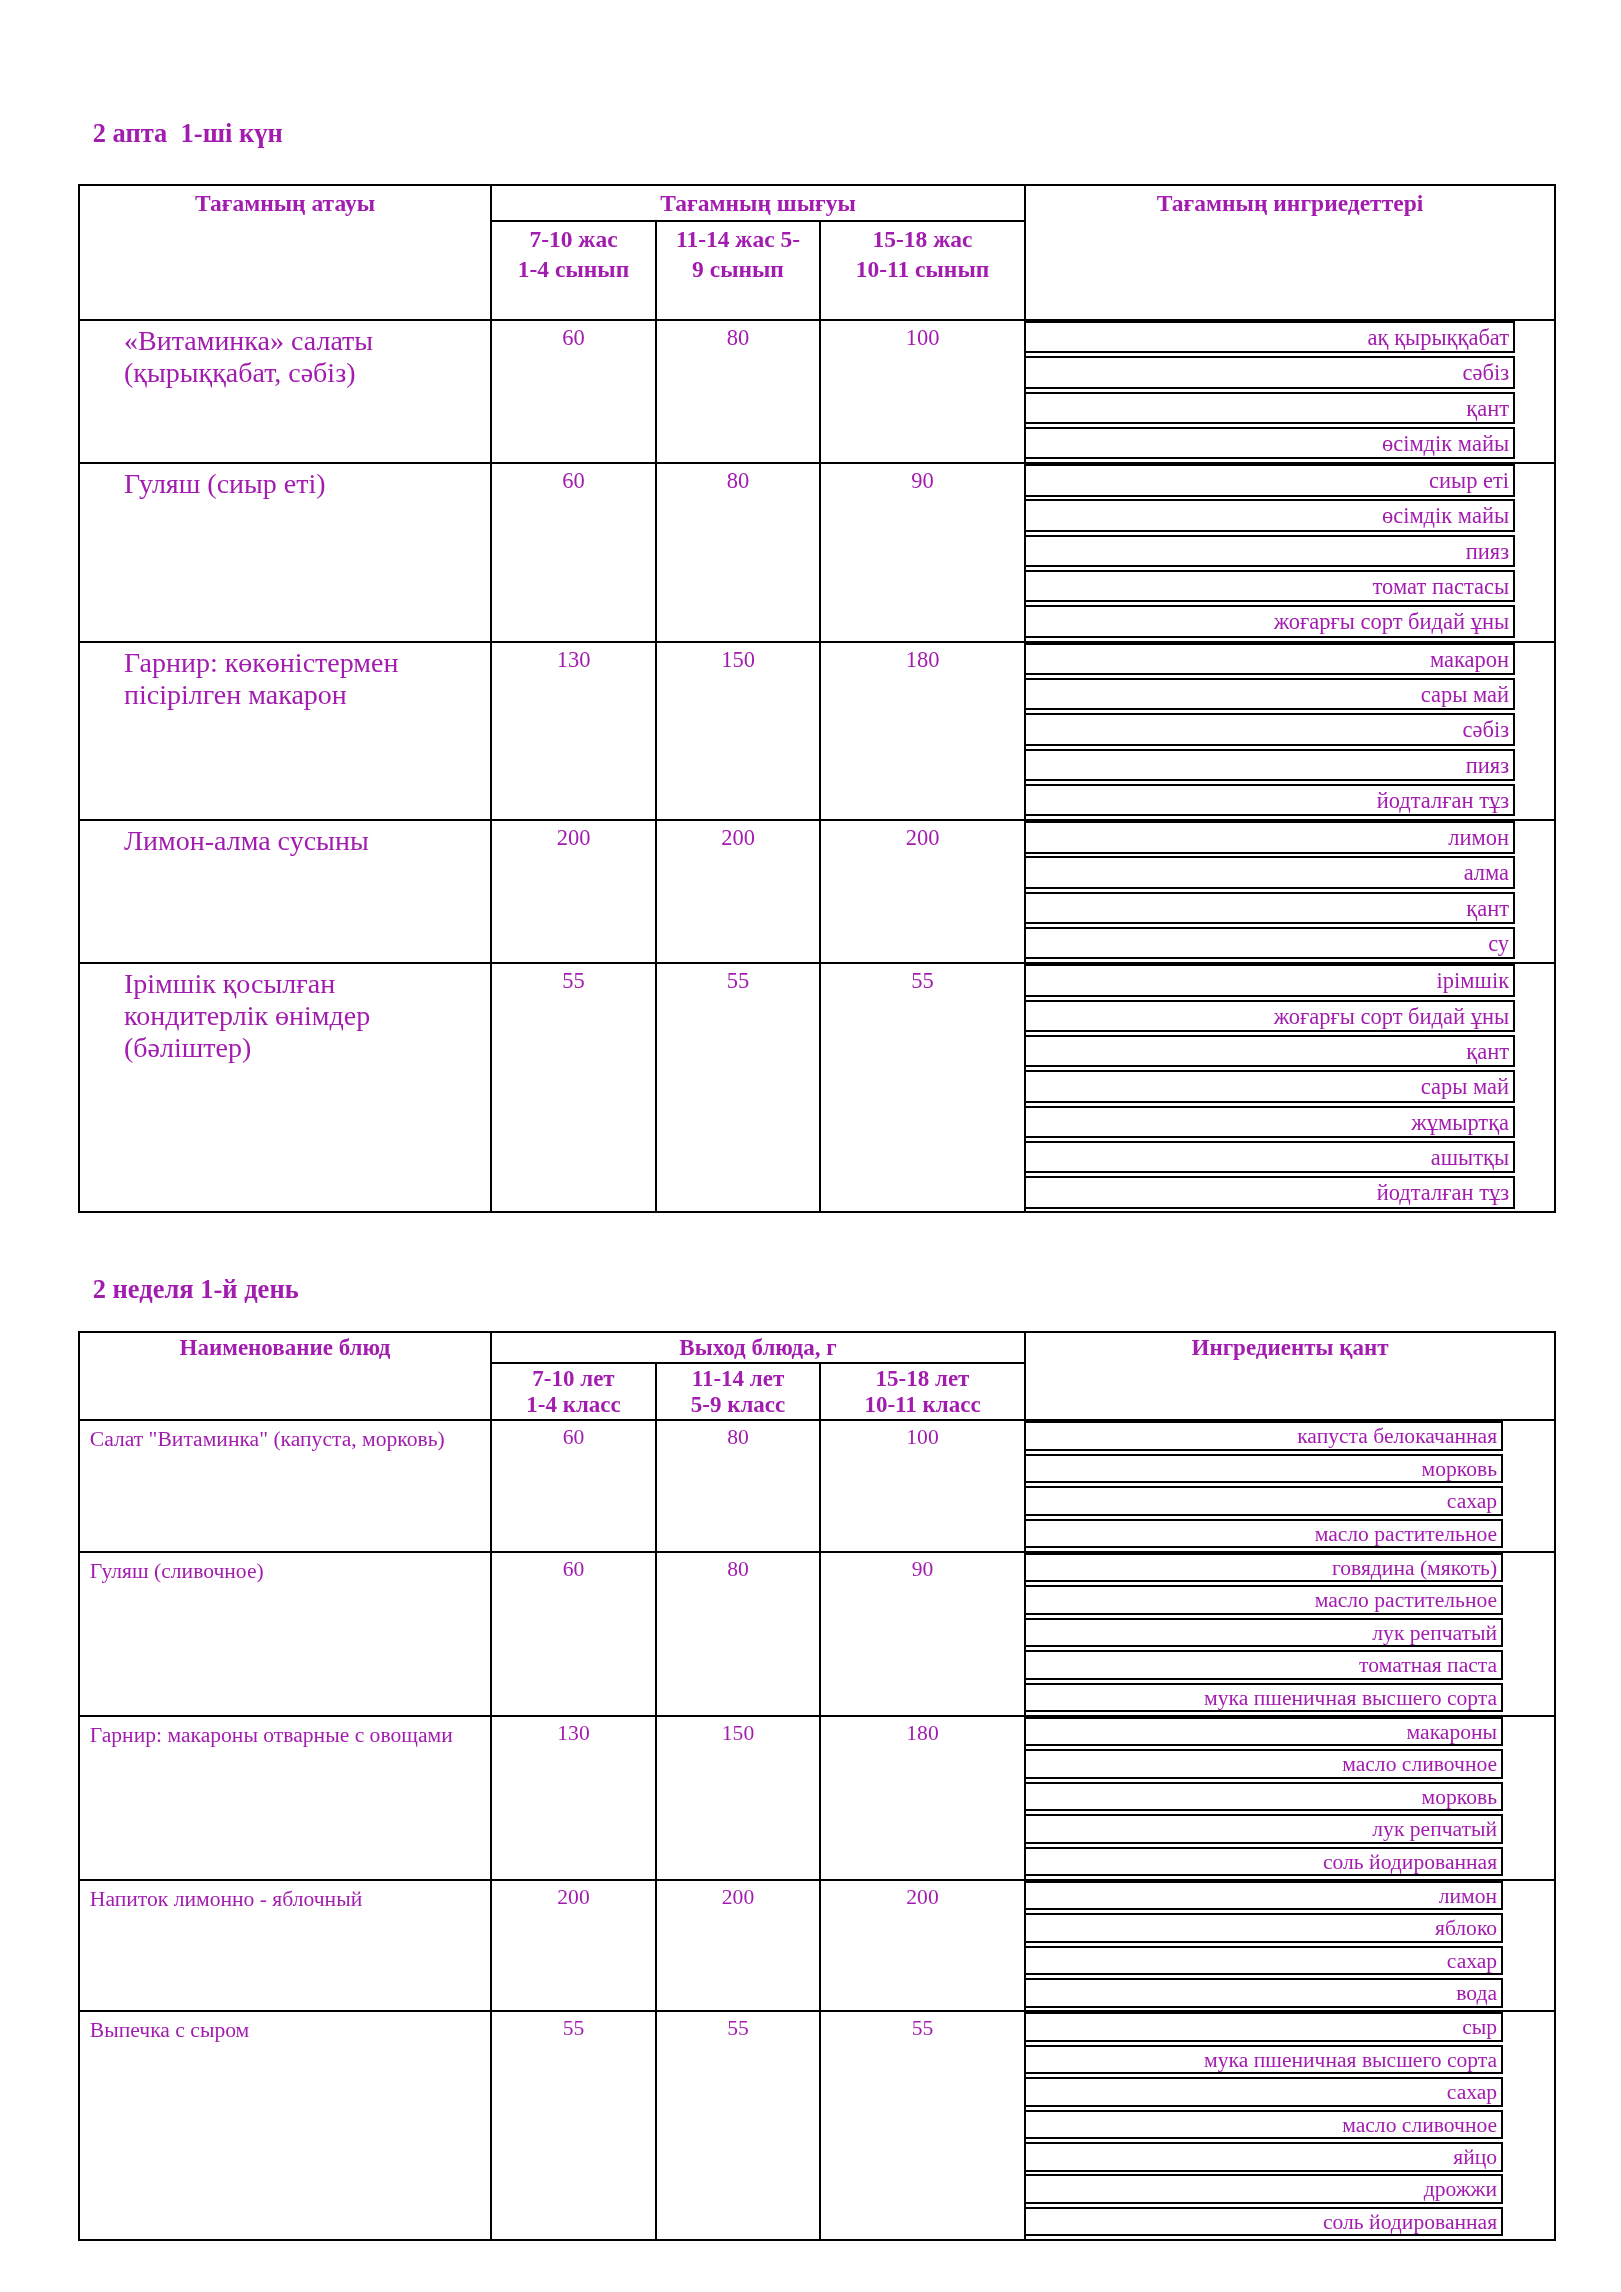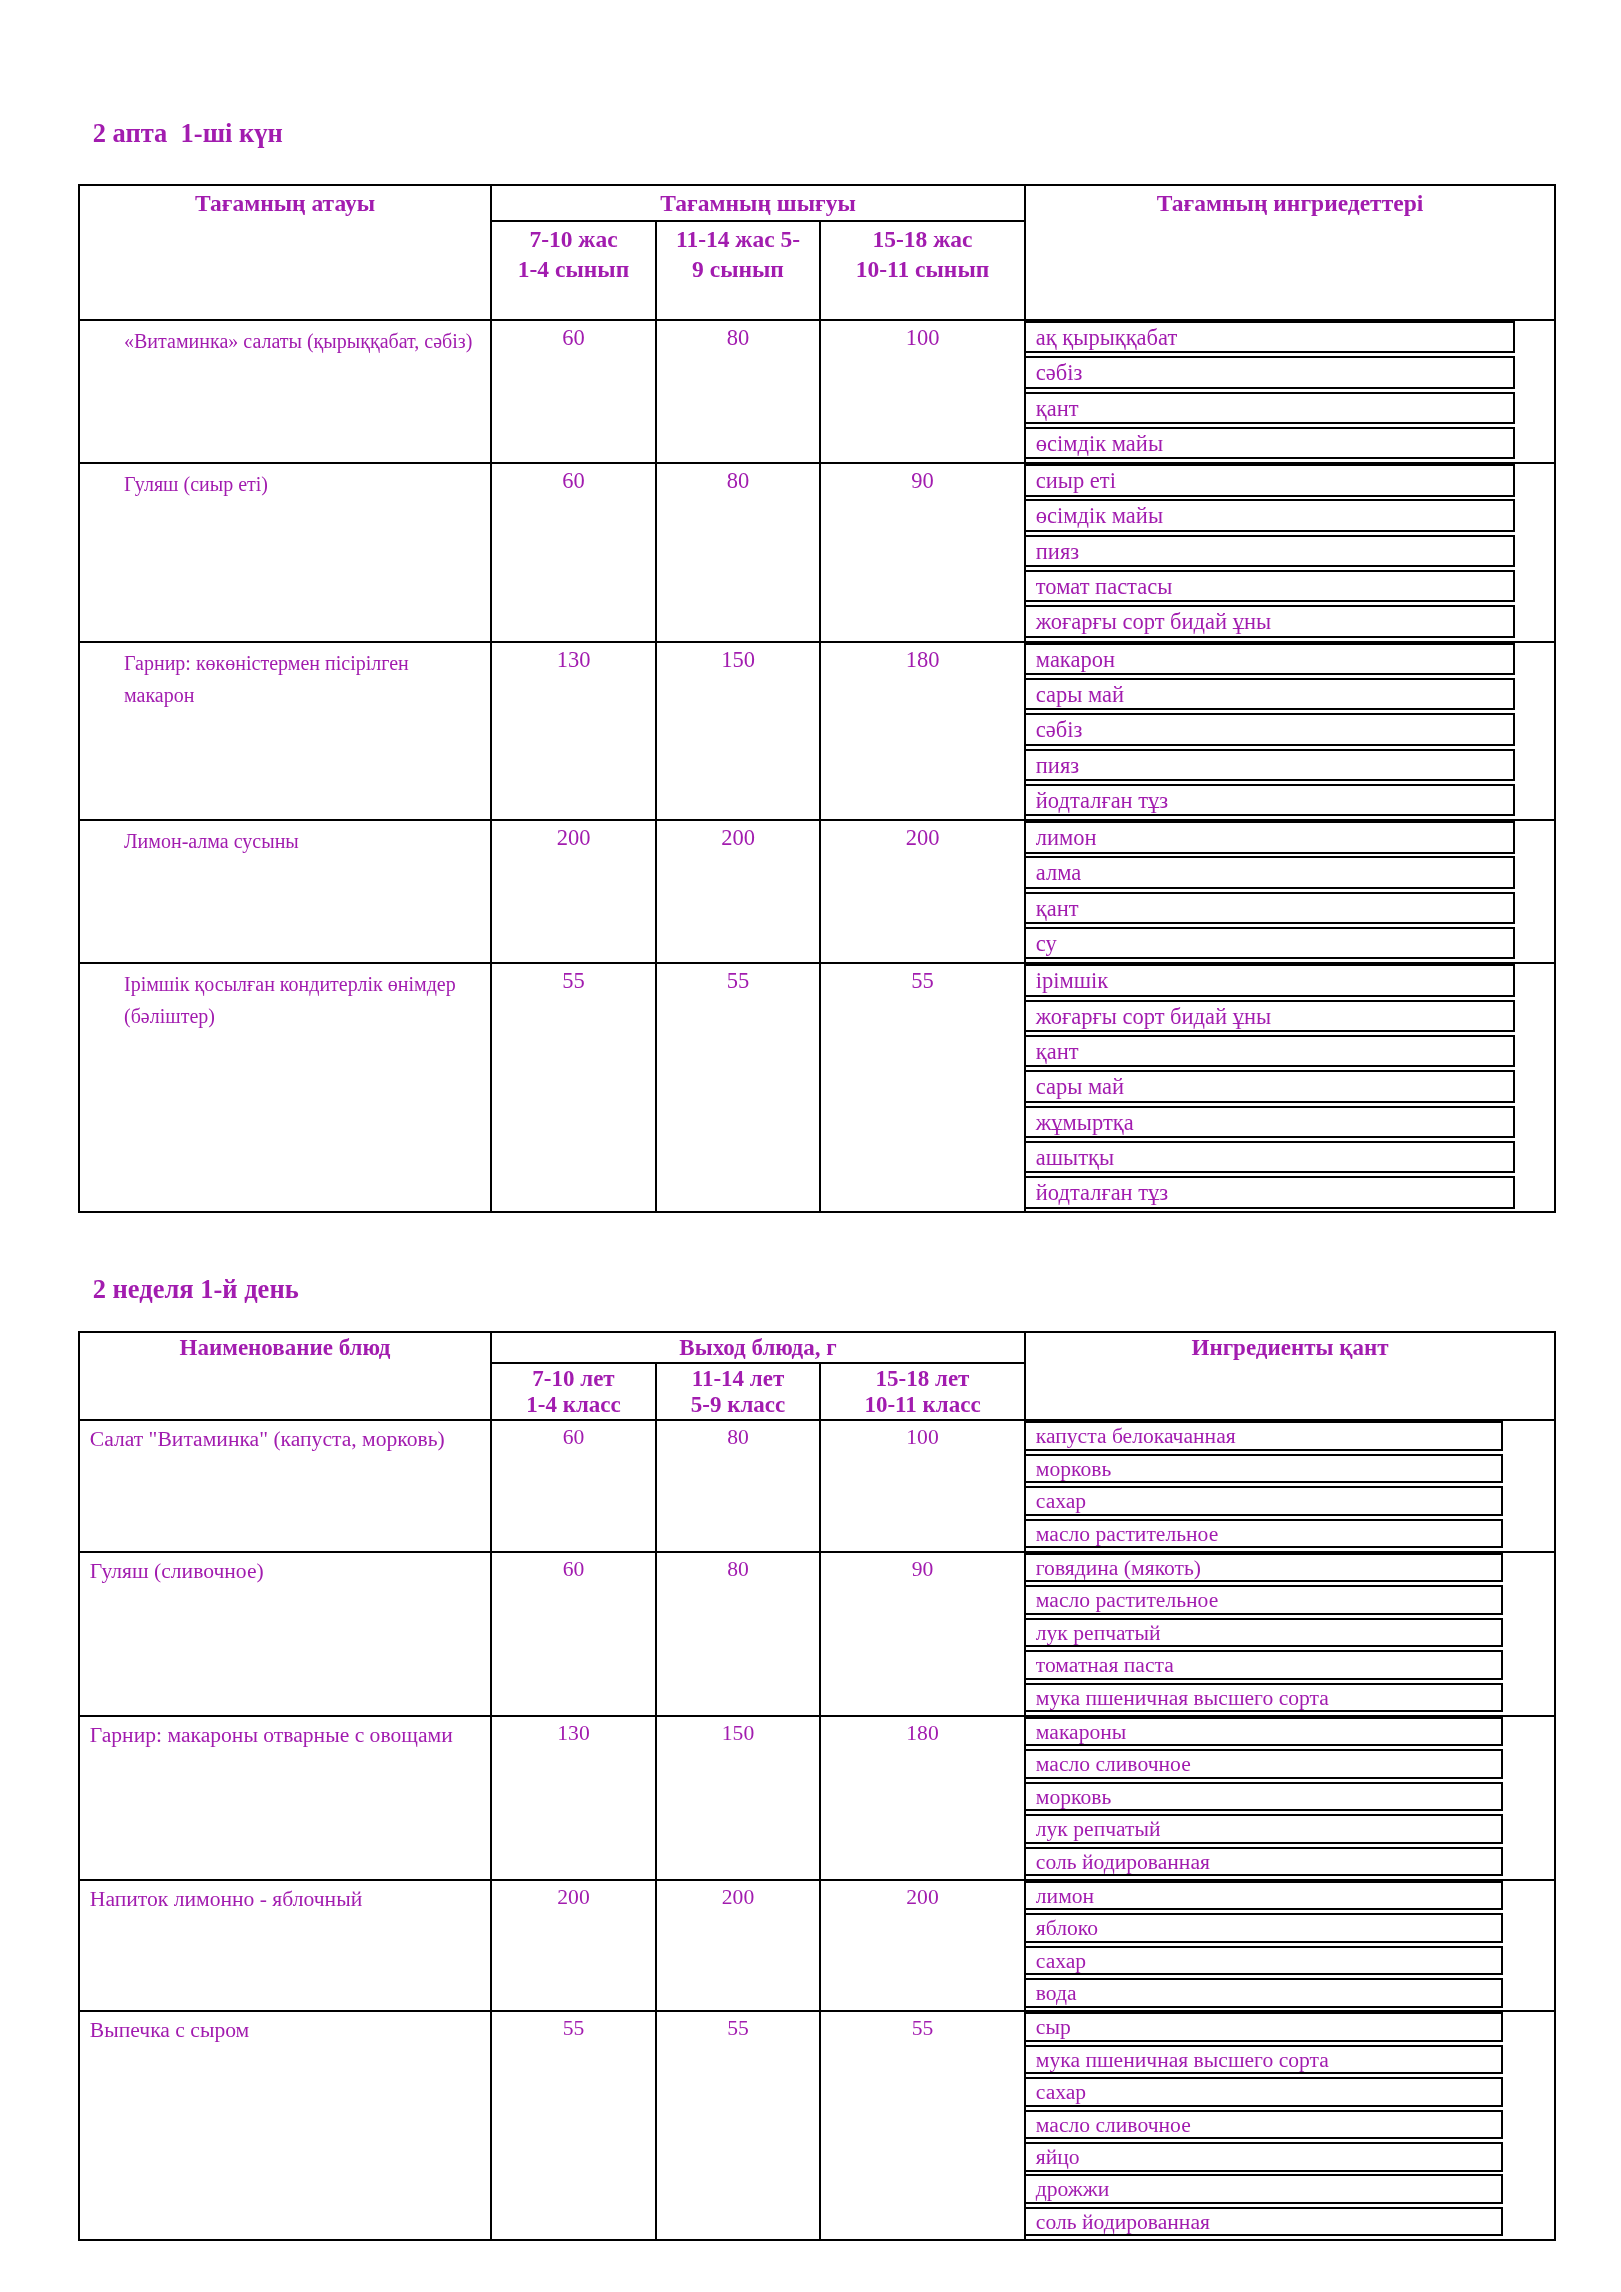--- a/index.html
+++ b/index.html
@@ -23,30 +23,31 @@
   td.hdr{font-weight:bold;text-align:center;vertical-align:middle;padding:2px 3.9px;margin-top:16px;}
   .t1 td.hdr{font-size:23.5px;line-height:30px;}
   .t2 td.hdr{font-size:23px;line-height:25.5px;}
   .t1 td.out-group{height:31px;}
   .t1 tr.age-row td.age{height:99px;}
   .t2 td.out-group{height:29px;}
   .t2 tr.age-row td.age{height:52px;}
   td.age{white-space:pre-line;}
   
   td.dish{padding:3.9px 7.8px 3.9px 9.8px;}
-  .t1 td.dish{font-size:20px;line-height:32px;padding-left:44px;}
+  .t1 td.dish{font-size:28px;line-height:32px;padding-left:44px;}
   .t2 td.dish{font-size:21.6px;line-height:29px;}
   td.val{text-align:center;padding-top:3.9px;}
   .t1 td.val{font-size:22.5px;}
   .t2 td.val{font-size:21.6px;}
   
   td.ingcell{padding:0;}
   .ing{
     border:2px solid #000;border-left:none;
     padding:1px 3.9px 0 9.8px;
+    text-align:right;
   }
   .t1 .ing{min-height:27.4px;line-height:27.4px;font-size:22.5px;margin:0 39px 2.9px 0;}
   .t2 .ing{min-height:24.5px;line-height:24.5px;font-size:21.6px;margin:0 51px 2.9px 0;}
 </style>
 </head>
 <body>
 
 <div class="page">
 
   <section class="menu t1">

